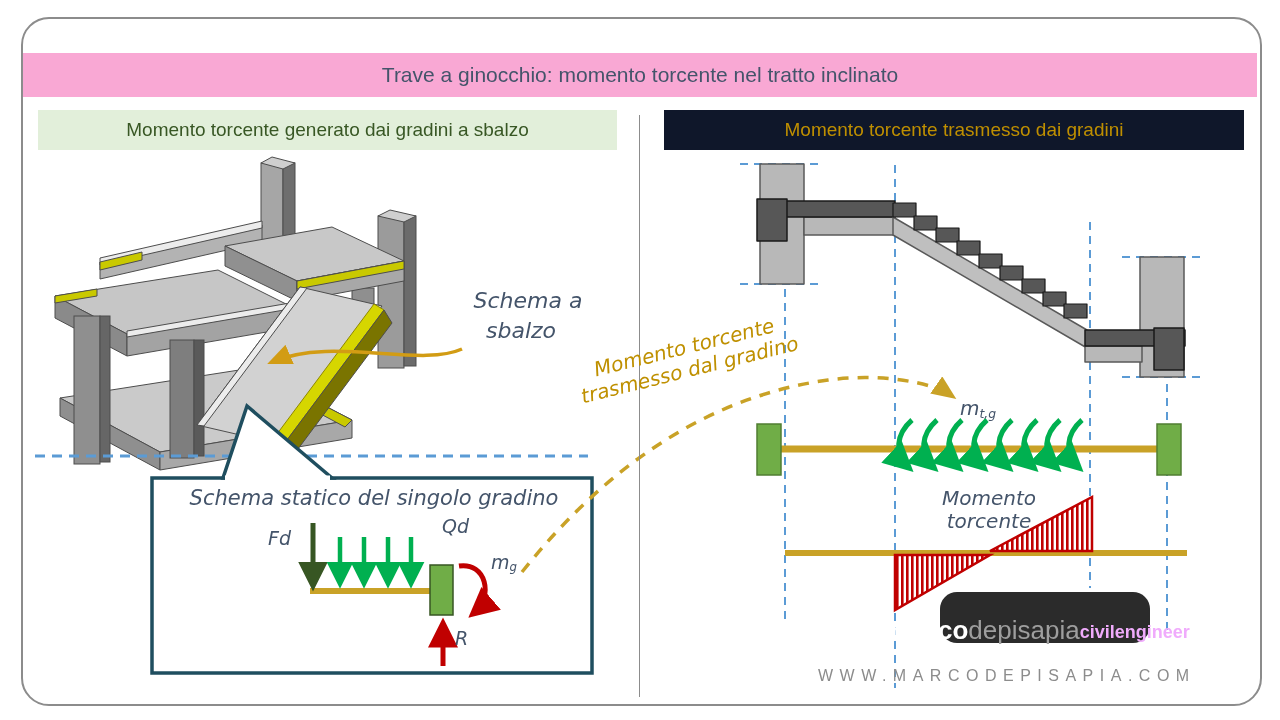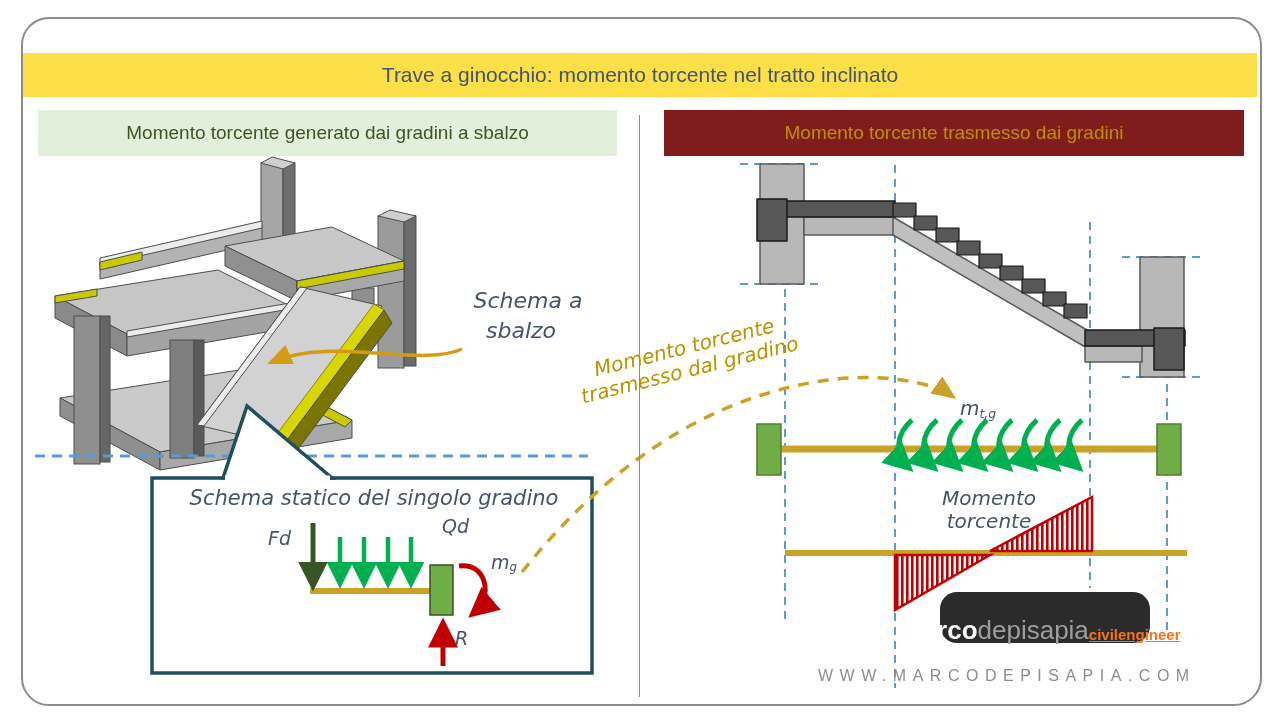--- a/index.html
+++ b/index.html
@@ -1,24 +1,24 @@
 <!DOCTYPE html>
 <html><head>
 <meta charset="utf-8">
 <style>
   html,body{margin:0;padding:0;background:#fff;}
   body{width:1280px;height:720px;position:relative;font-family:"Liberation Sans",sans-serif;overflow:hidden;}
   .slide{position:absolute;left:21px;top:17px;width:1237px;height:685px;background:#fff;
          border:2px solid #8C8C8C;border-radius:28px;}
-  .titlebar{position:absolute;left:23px;top:53px;width:1234px;height:44px;background:#fde047;
+  .titlebar{position:absolute;left:23px;top:53px;width:1234px;height:44px;background:#f9a8d4;
             display:flex;align-items:center;justify-content:center;}
   .titlebar .t{font-size:21px;color:#44546A;}
-  .hdr{position:absolute;top:110px;height:46px;display:flex;align-items:center;justify-content:center;font-size:19px;}
+  .hdr{position:absolute;top:110px;height:40px;display:flex;align-items:center;justify-content:center;font-size:19px;}
   .hdr-left{left:38px;width:579px;background:#E2EFDA;color:#385724;}
-  .hdr-right{left:664px;width:580px;background:#7f1d1d;color:#BF8F00;}
+  .hdr-right{left:664px;width:580px;background:#0f172a;color:#BF8F00;}
   .divider{position:absolute;left:639px;top:115px;width:1px;height:582px;background:#8C8C8C;}
   svg.canvas{position:absolute;left:0;top:0;width:1280px;height:720px;}
   .txt{position:absolute;line-height:1.15;}
   .hand{font-family:"DejaVu Sans",sans-serif;font-style:italic;}
   .slate{color:#44546A;}
   .gold{color:#BF9000;}
   .sub{font-size:62%;vertical-align:-18%;}
   .note1{left:448px;top:288px;width:160px;font-size:22px;text-align:center;}
   .note2{left:436px;top:318px;width:120px;font-size:22px;text-align:right;}
   .schema-title{left:168px;top:486px;width:412px;font-size:21px;text-align:center;}
@@ -29,21 +29,21 @@
   .lbl-r{left:455px;top:628px;}
   .transfer{left:552px;top:336px;width:270px;font-size:20px;text-align:center;
             transform:rotate(-14deg);transform-origin:center;}
   .lbl-mtg{left:960px;top:389px;font-size:20px;margin-top:8px;}
   .lbl-torque{left:898px;top:487px;width:182px;font-size:20px;text-align:center;}
   .logo{position:absolute;left:940px;top:592px;width:210px;height:51px;background:#2B2B2B;border-radius:17px;
         display:flex;flex-direction:row;justify-content:center;align-items:flex-end;padding-right:10px;box-sizing:border-box;}
   .logo .l1{font-size:26px;font-weight:bold;line-height:1;}
   .logo .l1 .p1{color:#FFFFFF;}
   .logo .l1 .p2{color:#9E9E9E;font-weight:normal;}
-  .logo .l2{font-size:15px;font-weight:bold;color:#f97316;line-height:1.1;text-decoration:underline;}
+  .logo .l2{font-size:18px;font-weight:bold;color:#f0abfc;line-height:1.1;}
   .logo-reflect{position:absolute;left:940px;top:644px;width:210px;height:24px;overflow:hidden;opacity:0.13;pointer-events:none;}
   .website{position:absolute;left:818px;top:667px;width:372px;text-align:center;color:#8C8C8C;
            font-size:16px;letter-spacing:6.5px;}
 </style>
 </head>
 <body>
 
 <div class="slide"></div>
 
 <svg class="canvas" viewBox="0 0 1280 720">

